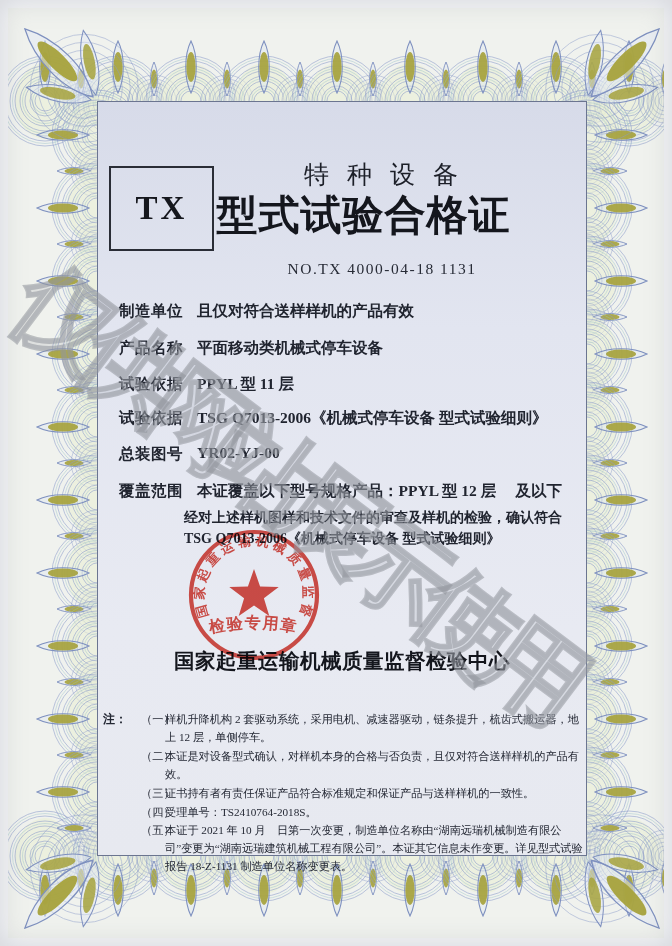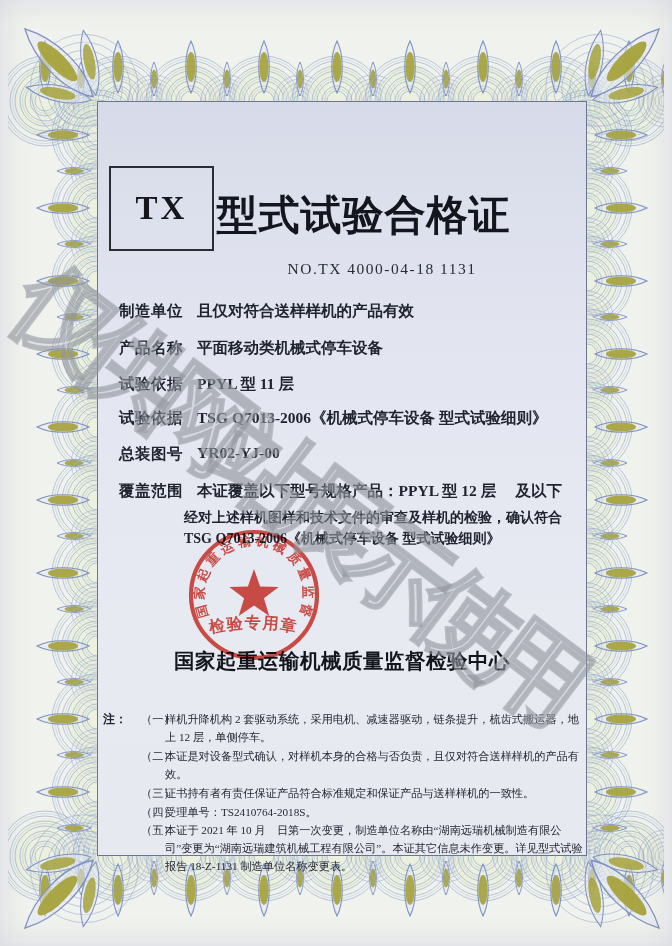--- a/index.html
+++ b/index.html
@@ -284,20 +284,21 @@
 </svg>
 
 <div class="page-shadow"></div>
 
 <div class="panel">
 
   <div class="tx-box">
     <span>TX</span>
   </div>
 
+  <div class="hdr supertitle">特种设备</div>
   <div class="hdr title">型式试验合格证</div>
   <div class="hdr cert-no">NO.TX 4000-04-18 1131</div>
 
   <div class="field" style="top:199px">
     <span class="flabel">制造单位</span>
     <span class="fvalue">且仅对符合送样样机的产品有效</span>
   </div>
   <div class="field" style="top:236px">
     <span class="flabel">产品名称</span>
     <span class="fvalue">平面移动类机械式停车设备</span>

